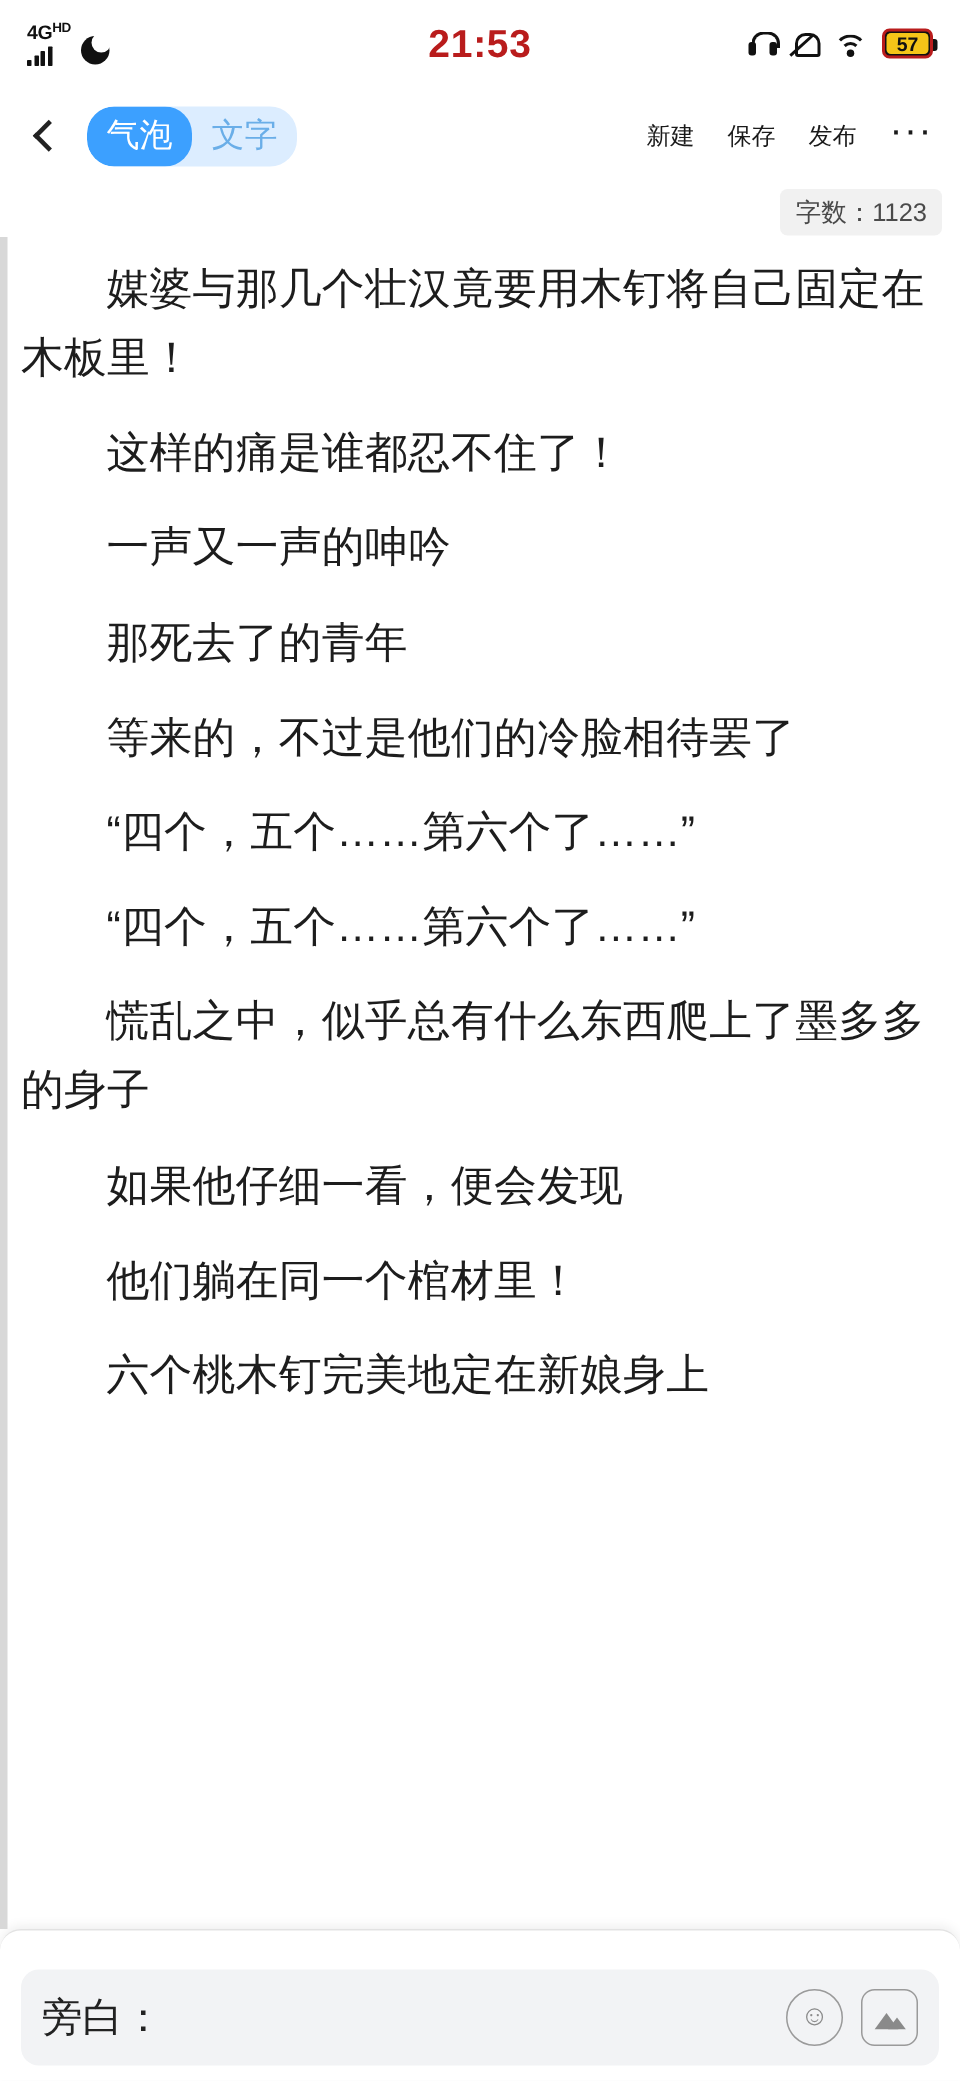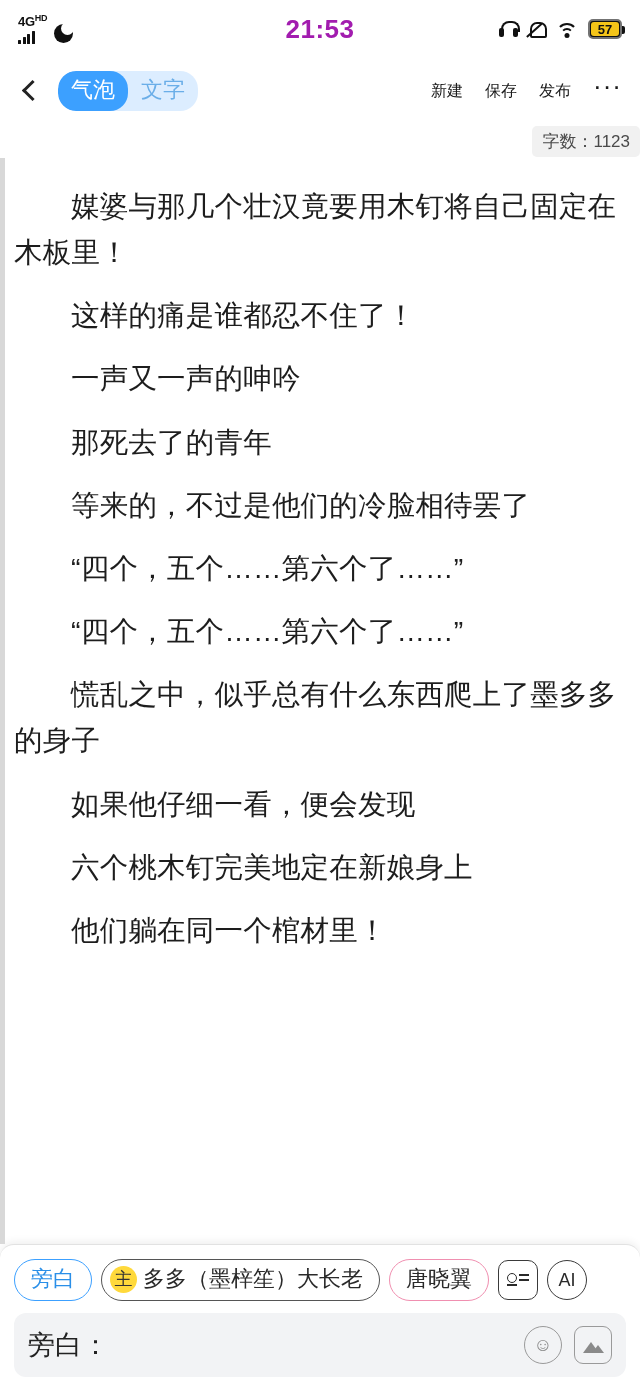--- a/index.html
+++ b/index.html
@@ -79,21 +79,21 @@
     background: #fff;
     top: -2px; left: 7px;
   }
 
   .sb-clock {
     position: absolute;
     left: 0; right: 0;
     text-align: center;
     font-size: 26px;
     font-weight: bold;
-    color: #a21caf;
+    color: #b91c1c;
     letter-spacing: 0.5px;
   }
 
   .sb-right {
     margin-left: auto;
     display: flex;
     align-items: center;
     gap: 10px;
   }
   .hp-icon {
@@ -160,21 +160,21 @@
   .wifi-icon .w2 { width: 13px; height: 13px; top: 7px; }
   .wifi-icon .w3 {
     width: 5px; height: 5px;
     top: 12px;
     background: #111;
     border: none;
     border-radius: 50%;
   }
   .battery {
     width: 34px; height: 20px;
-    border: 2px solid #737373;
+    border: 2px solid #b91c1c;
     border-radius: 5px;
     position: relative;
     display: flex;
     align-items: center;
     justify-content: center;
     background: #111;
   }
   .battery::after {
     content: "";
     position: absolute;
@@ -261,20 +261,21 @@
     padding-bottom: 8px;
     line-height: 0.6;
   }
 
   
   .wordcount-row {
     flex: 0 0 34px;
     display: flex;
     justify-content: flex-end;
     align-items: center;
+    padding-right: 12px;
   }
   .wordcount {
     background: #f1f1f1;
     color: #4a4a4a;
     font-size: 17px;
     padding: 4px 10px;
     border-radius: 5px;
   }
 
   
@@ -288,21 +289,21 @@
     position: absolute;
     left: 0; top: 0; bottom: 0;
     width: 5px;
     background: #d8d8d8;
   }
   .para {
     font-size: 28.5px;
     line-height: 1.62;
     color: #1d1d1d;
     text-indent: 2em;
-    margin: 17px 0 17px 0;
+    margin: 4px 0 17px 0;
     letter-spacing: 0.2px;
     word-break: break-all;
   }
 
   
   .bottom-panel {
     flex: 0 0 auto;
     background: #ffffff;
     border-top: 1px solid #e2e2e2;
     border-radius: 14px 14px 0 0;
@@ -502,37 +503,25 @@
     <div class="editor-left-rule"></div>
     <p class="para">媒婆与那几个壮汉竟要用木钉将自己固定在木板里！</p>
     <p class="para">这样的痛是谁都忍不住了！</p>
     <p class="para">一声又一声的呻吟</p>
     <p class="para">那死去了的青年</p>
     <p class="para">等来的，不过是他们的冷脸相待罢了</p>
     <p class="para">“四个，五个……第六个了……”</p>
     <p class="para">“四个，五个……第六个了……”</p>
     <p class="para">慌乱之中，似乎总有什么东西爬上了墨多多的身子</p>
     <p class="para">如果他仔细一看，便会发现</p>
+    <p class="para">他们躺在同一个棺材里！</p>
     <p class="para">六个桃木钉完美地定在新娘身上</p>
-    <p class="para">他们躺在同一个棺材里！</p>
   </div>
 
   <div class="bottom-panel">
-    <div class="role-row">
-      <div class="chip">旁白</div>
-      <div class="chip dark">
-        <span class="host-badge">主</span>
-        <span>多多（墨梓笙）大长老</span>
-      </div>
-      <div class="chip pink">唐晓翼</div>
-      <div class="icon-btn">
-        <span class="contact-glyph"></span>
-      </div>
-      <div class="icon-btn round">AI</div>
-    </div>
 
     <div class="input-row">
       <div class="prefix">旁白：</div>
       <input type="text" placeholder="" style="">
       <div class="smiley">☺</div>
       <div class="pic-btn">
         <span class="pic-glyph"></span>
       </div>
     </div>
   </div>

